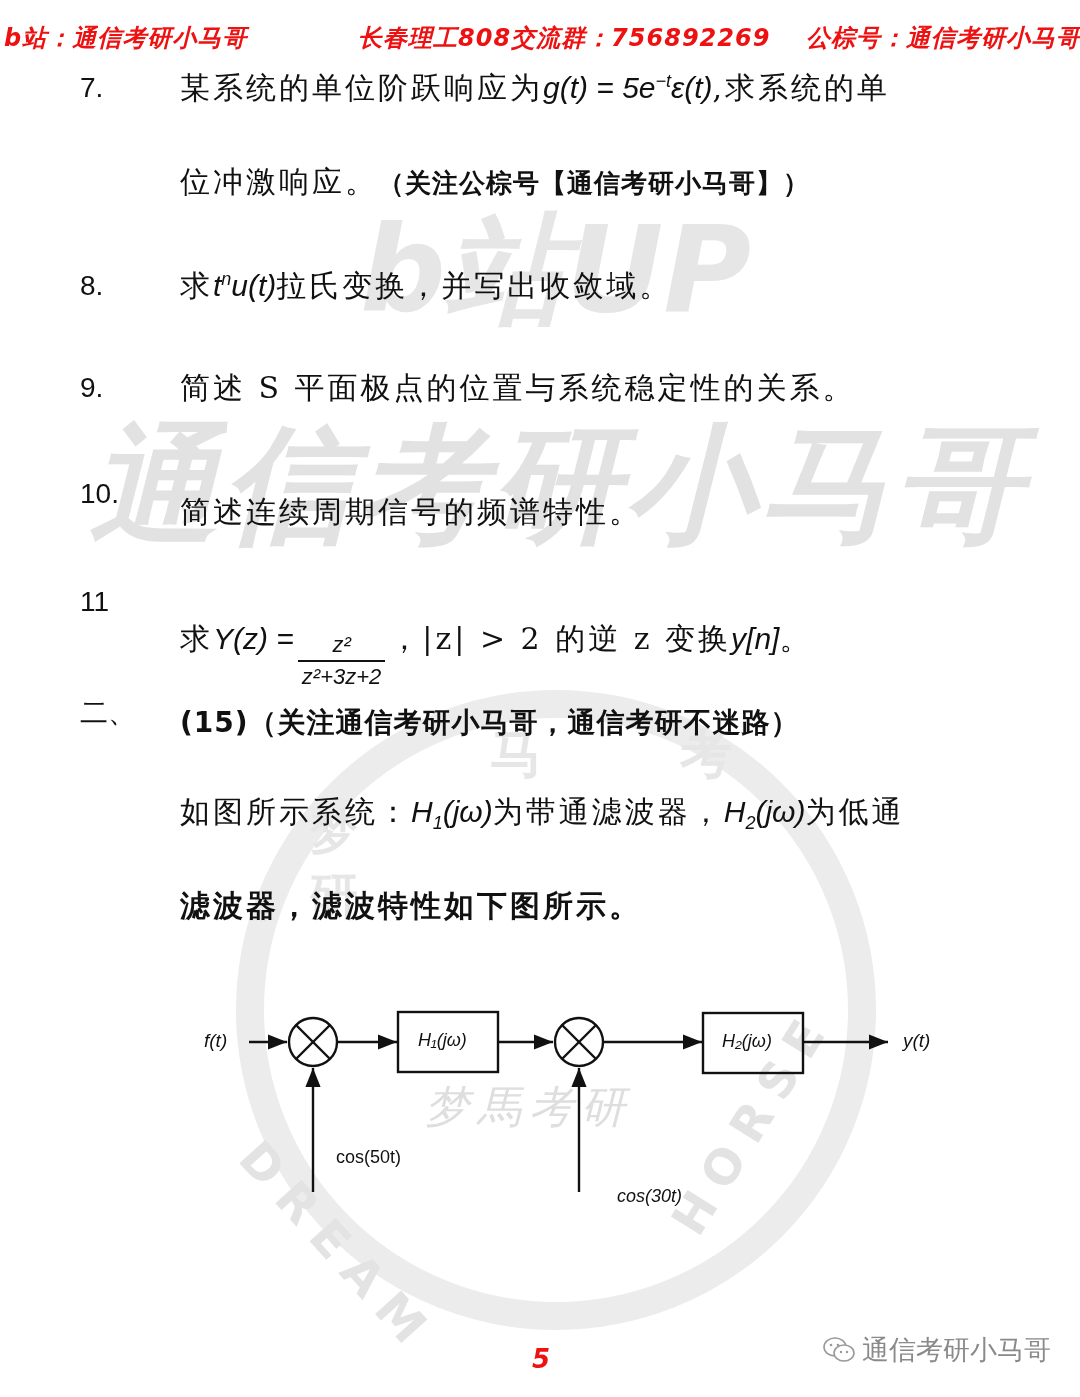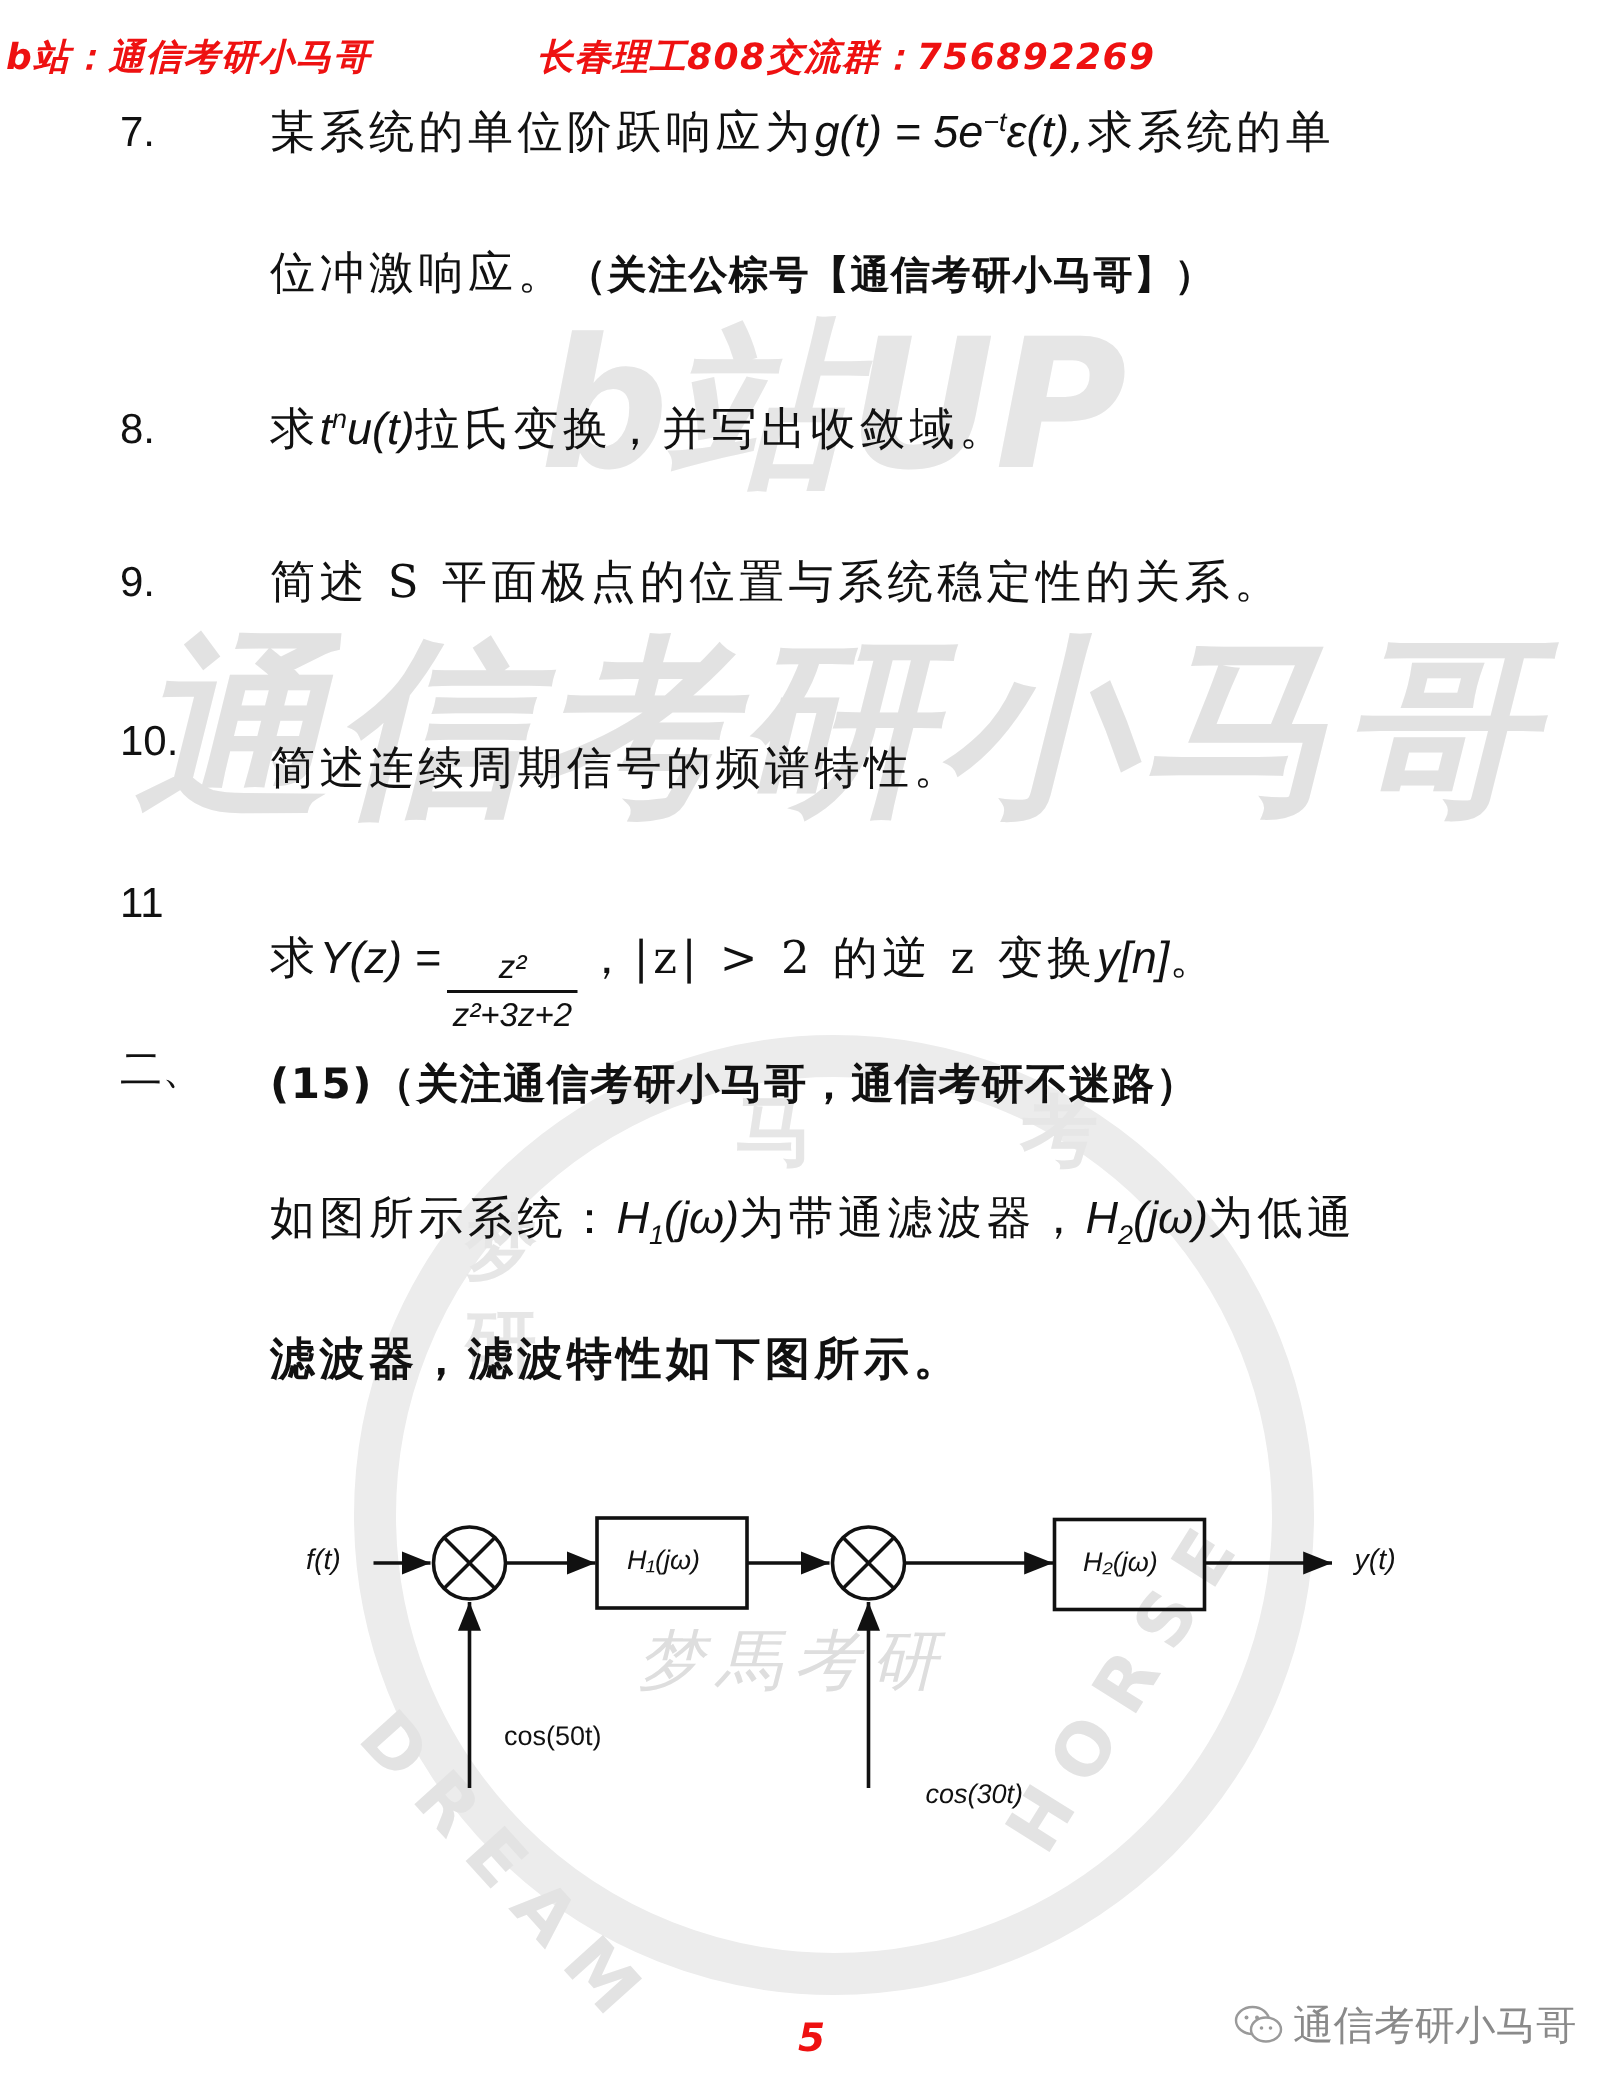--- a/index.html
+++ b/index.html
@@ -39,20 +39,21 @@
 <div class="watermark" style="left:90px; top:400px; font-size:128px; letter-spacing:6px; color:#e2e2e2; font-style:italic;">通信考研小马哥</div>
 <div class="watermark" style="left:490px; top:720px; font-size:52px; color:#e6e6e6; letter-spacing:60px;">马 考</div>
 <div class="watermark" style="left:310px; top:800px; font-size:48px; color:#e6e6e6; letter-spacing:380px;">梦 研</div>
 <div class="watermark" style="left:425px; top:1078px; font-size:44px; color:#dedede; letter-spacing:8px; font-weight:normal; font-style:italic; font-family:'DejaVu Serif',serif;">梦馬考研</div>
 <div class="watermark" style="left:270px; top:1130px; font-size:48px; color:#e3e3e3; letter-spacing:14px; transform:rotate(48deg); transform-origin:left top;">DREAM</div>
 <div class="watermark" style="left:660px; top:1215px; font-size:48px; color:#e3e3e3; letter-spacing:14px; transform:rotate(-58deg); transform-origin:left top;">HORSE</div>
 
 <div class="header">
   <span style="left:4px;">b站：通信考研小马哥</span>
   <span style="left:358px;">长春理工808交流群：756892269</span>
+  <span style="left:806px;">公棕号：通信考研小马哥</span>
 </div>
 
 <div class="num" style="top:72px;">7.</div>
 <div class="line" style="top:68px;">
   <span>某系统的单位阶跃响应为</span><span class="math"><span>g(t) = 5e</span><sup>−t</sup><span>ε(t)</span></span><span>,求系统的单</span>
 </div>
 <div class="line" style="top:162px;">
   <span>位冲激响应。</span><span class="bold" style="font-size:26px;">（关注公棕号【通信考研小马哥】）</span>
 </div>
 

